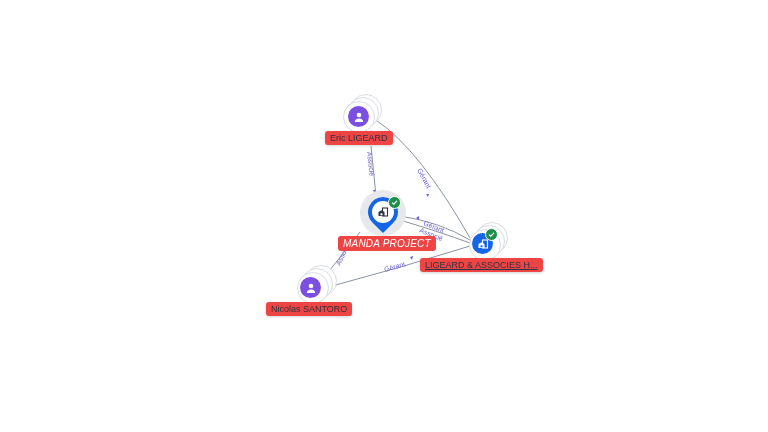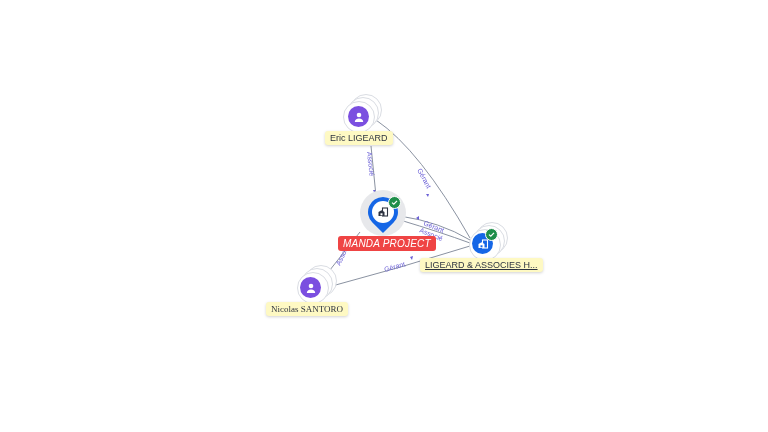--- a/index.html
+++ b/index.html
@@ -6,21 +6,21 @@
   body{width:768px;height:432px;background:#ffffff;position:relative;overflow:hidden;font-family:"Liberation Sans",sans-serif;}
   #graph{position:absolute;left:0;top:0;width:768px;height:432px;}
   .edge{fill:none;stroke:#7d8696;stroke-width:0.9;}
   .edge-label{font-size:7px;fill:#6a5fd6;font-family:"Liberation Sans",sans-serif;}
   .arrow{fill:#6a5fd6;}
   .node{position:absolute;}
   .stack{position:absolute;border-radius:50%;background:#fff;border:1px solid #dadde3;}
   .disc{position:absolute;border-radius:50%;display:flex;align-items:center;justify-content:center;}
   .person-disc{background:#7b4fe0;}
   .company-disc{background:#1566e6;}
-  .label{position:absolute;background:#fef9c3;color:#2d3340;font-size:9px;padding:2px 5px;border-radius:3px;box-shadow:0 1px 3px rgba(0,0,0,0.18);white-space:nowrap;}
+  .label{position:absolute;background:#ef4444;color:#2d3340;font-size:9px;padding:2px 5px;border-radius:3px;box-shadow:0 1px 3px rgba(0,0,0,0.18);white-space:nowrap;}
   .label-main{position:absolute;background:#ef4444;color:#fff;font-size:10px;padding:2px 5px;border-radius:3px;white-space:nowrap;letter-spacing:0.2px;font-style:italic;}
   .check{position:absolute;width:11px;height:11px;border-radius:50%;background:#1e8e4a;border:1px solid #fff;display:flex;align-items:center;justify-content:center;}
 </style>
 </head>
 <body>
 
 <svg id="graph" viewBox="0 0 768 432">
 
   <g>
     <path class="edge" d="M371,146 L376,196"></path>
@@ -108,14 +108,14 @@
 <div class="node" style="left:0;top:0;">
   <div class="stack" style="left:305px;top:265px;width:30px;height:30px;"></div>
   <div class="stack" style="left:301px;top:268px;width:30px;height:30px;"></div>
   <div class="stack" style="left:297px;top:272px;width:30px;height:30px;"></div>
   <div class="disc person-disc" style="left:300px;top:277px;width:21px;height:21px;">
     <svg width="12" height="12" viewBox="0 0 12 12">
       <circle cx="6" cy="4" r="2.3" fill="#fff"></circle>
       <path d="M1.8,11 Q2,7.5 6,7.5 Q10,7.5 10.2,11 Z" fill="#fff"></path>
     </svg>
   </div>
-  <div class="label" style="left:266px;top:302px;font-family:Liberation Serif, serif;">Nicolas SANTORO</div>
+  <div class="label" style="left:266px;top:302px;">Nicolas SANTORO</div>
 </div>
 
 </body></html>

